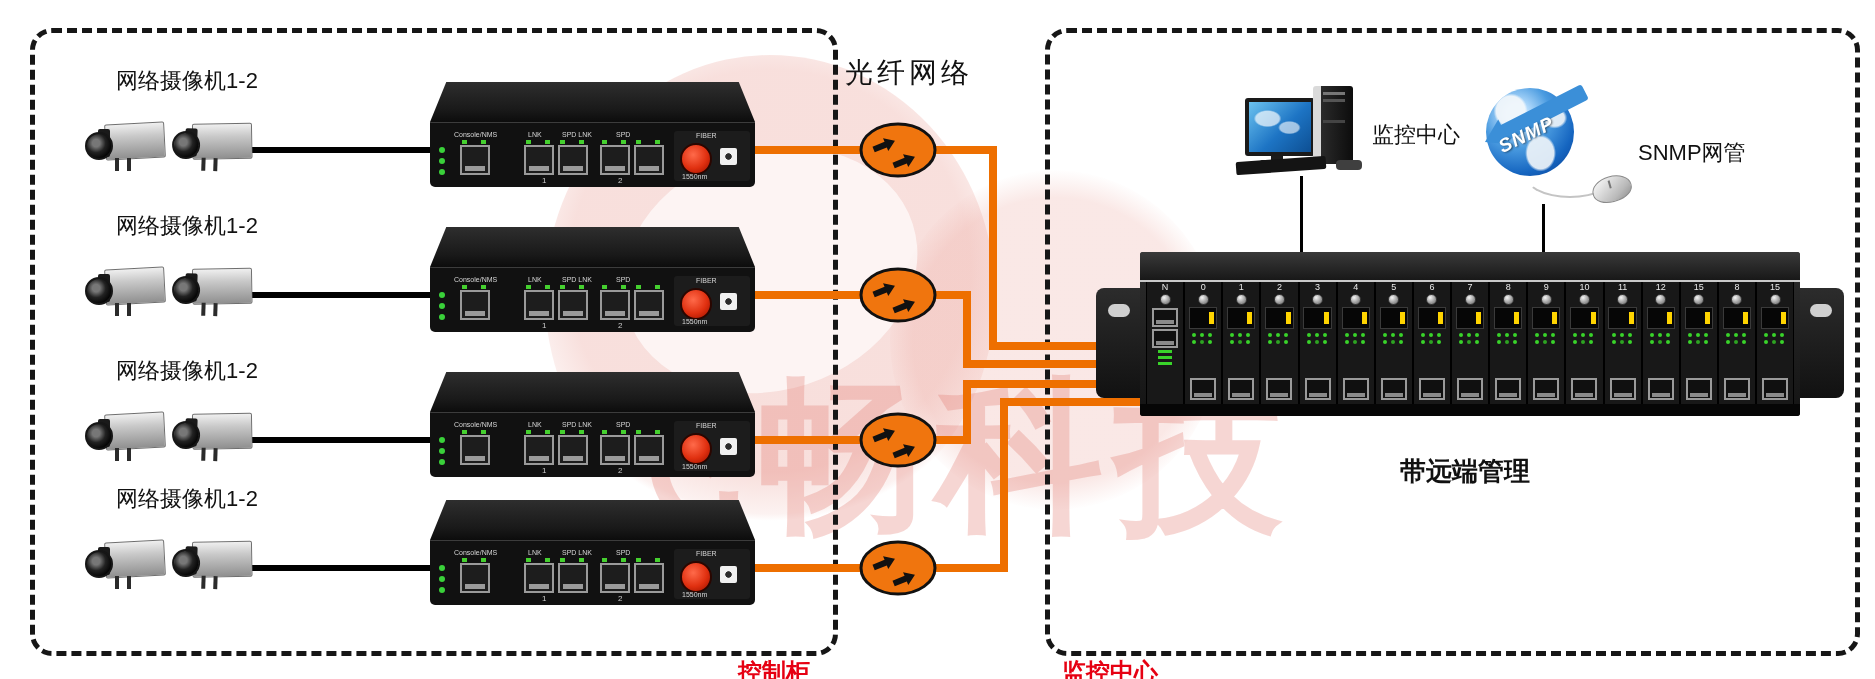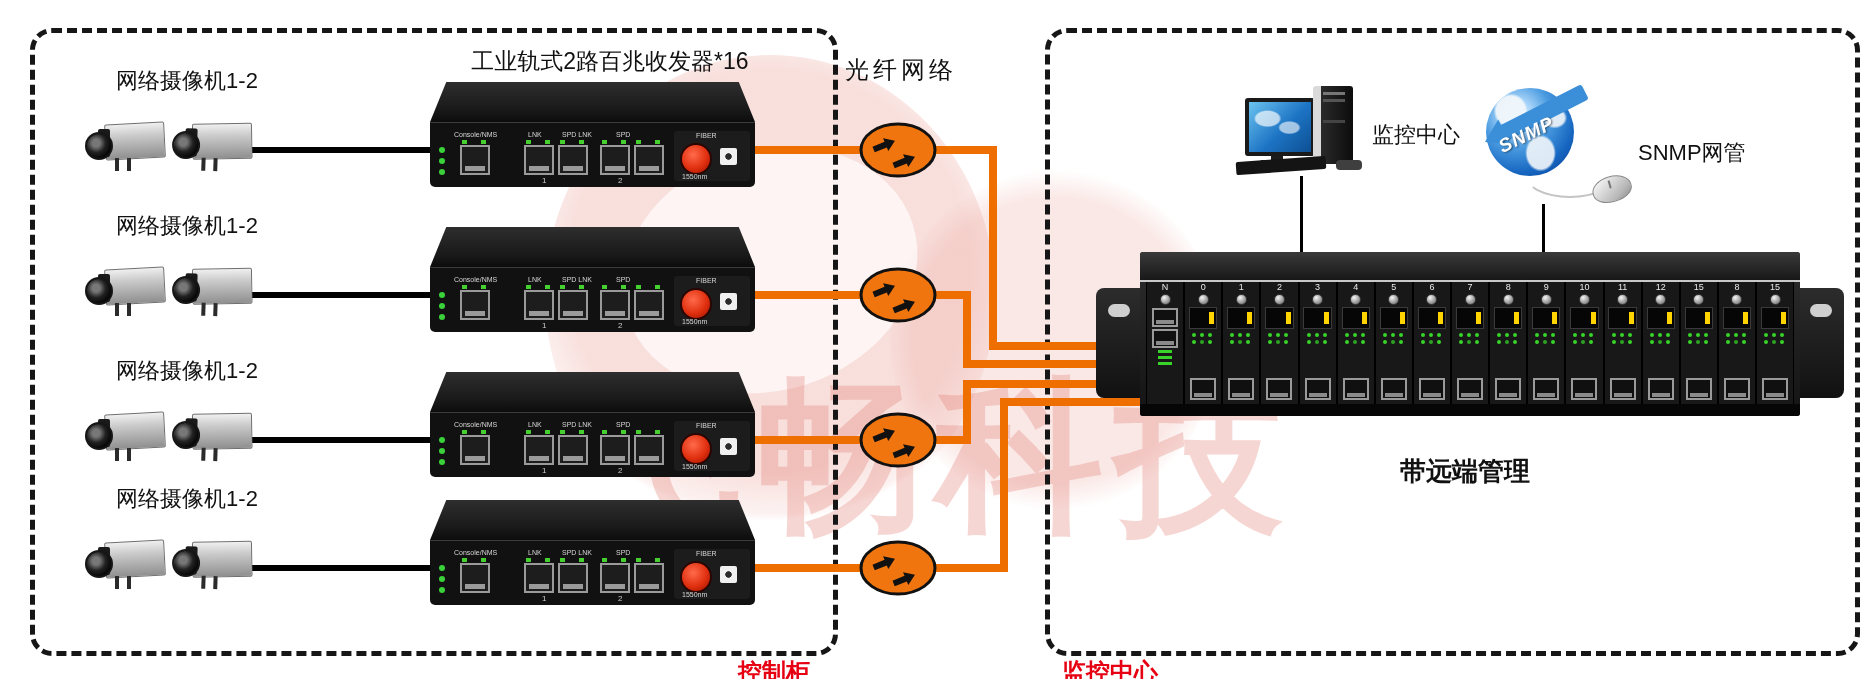--- a/index.html
+++ b/index.html
@@ -18,21 +18,21 @@
          letter-spacing:12px;white-space:nowrap;color:rgba(224,118,108,.30);}
   .wm-sub{left:600px;top:580px;width:800px;font-size:46px;letter-spacing:14px;white-space:nowrap;
          color:#e4e4e4;font-weight:bold;}
 
   
   .zone{position:absolute;border:5px dashed #161616;border-radius:22px;z-index:2;}
   .zone-label{position:absolute;z-index:7;font-size:24px;font-weight:600;color:#e60012;margin-top:48px;}
 
   
   .title{position:absolute;z-index:6;font-size:23px;color:#111;text-align:center;}
-  .fiber-title{position:absolute;z-index:6;font-size:24px;color:#111;letter-spacing:4px;}
+  .fiber-title{position:absolute;z-index:6;font-size:28px;color:#111;letter-spacing:4px;}
 
   
   .cam-label{position:absolute;z-index:6;font-size:22px;color:#111;width:190px;text-align:center;}
   .camera{position:absolute;width:80px;height:62px;z-index:4;}
   .camera.c2{transform:rotate(2deg);}
   .cam-body{position:absolute;left:20px;top:6px;width:58px;height:34px;border-radius:2px;
             background:linear-gradient(180deg,#efefef 0%,#c9c9c9 35%,#8f8f8f 100%);
             border:1px solid #6f6f6f;transform:rotate(-3deg);}
   .cam-hood{position:absolute;left:13px;top:12px;width:12px;height:28px;background:#1a1a1a;border-radius:2px;}
   .cam-lens{position:absolute;left:0;top:15px;width:24px;height:24px;border-radius:50%;
@@ -140,21 +140,20 @@
   <div class="wm wm-c1"></div>
   <div class="wm wm-c2"></div>
   <div class="wm wm-swirl"></div>
   <div class="wm wm-brand">飞畅科技</div>
 
   <div class="zone" style="left:30px;top:28px;width:798px;height:618px;"></div>
   <div class="zone" style="left:1045px;top:28px;width:805px;height:618px;"></div>
   <div class="zone-label" style="left:738px;top:608px;">控制柜</div>
   <div class="zone-label" style="left:1062px;top:608px;">监控中心</div>
 
-  <div class="title" style="left:455px;top:46px;width:310px;">工业轨式2路百兆收发器*16</div>
   <div class="fiber-title" style="left:845px;top:54px;">光纤网络</div>
 
   <div class="cam-label" style="left:92px;top:66px;">网络摄像机1-2</div>
   <div class="camera" style="left:85px;top:117px;">
       <div class="cam-body"></div>
       <div class="cam-hood"></div>
       <div class="cam-lens"></div>
       <div class="cam-leg" style="left:30px;"></div>
       <div class="cam-leg" style="left:42px;"></div>
     </div>

